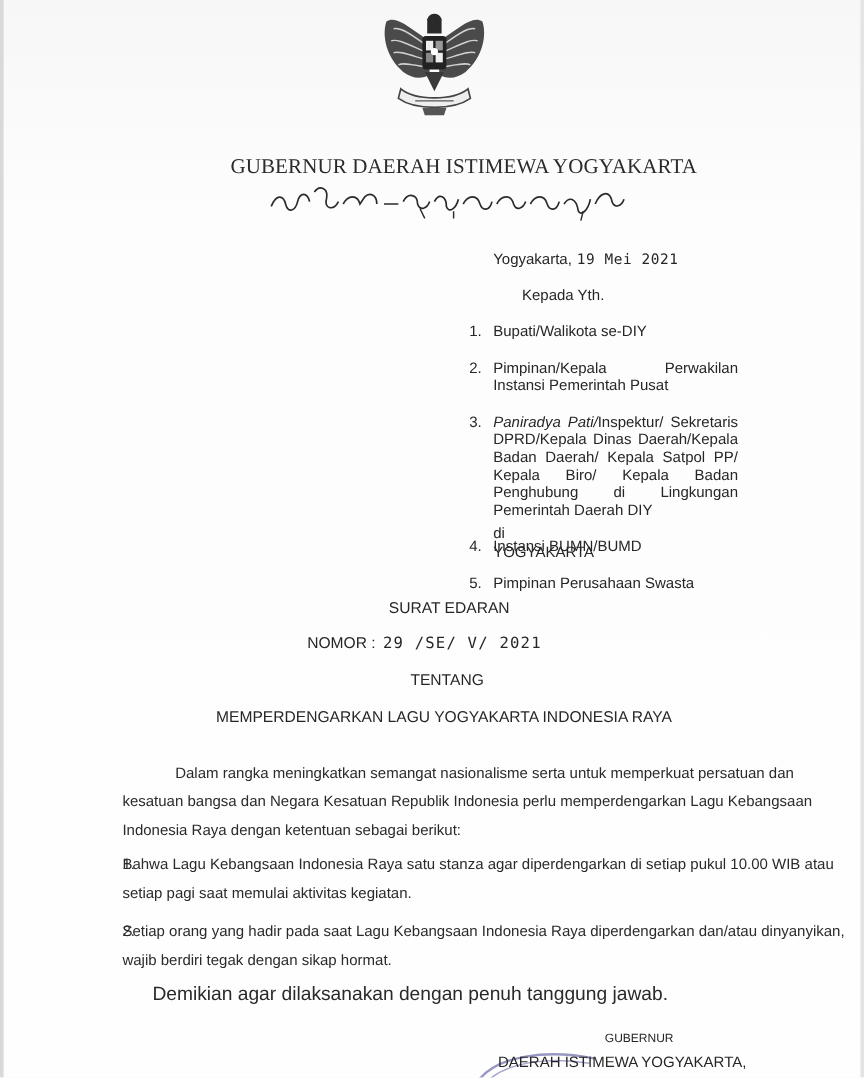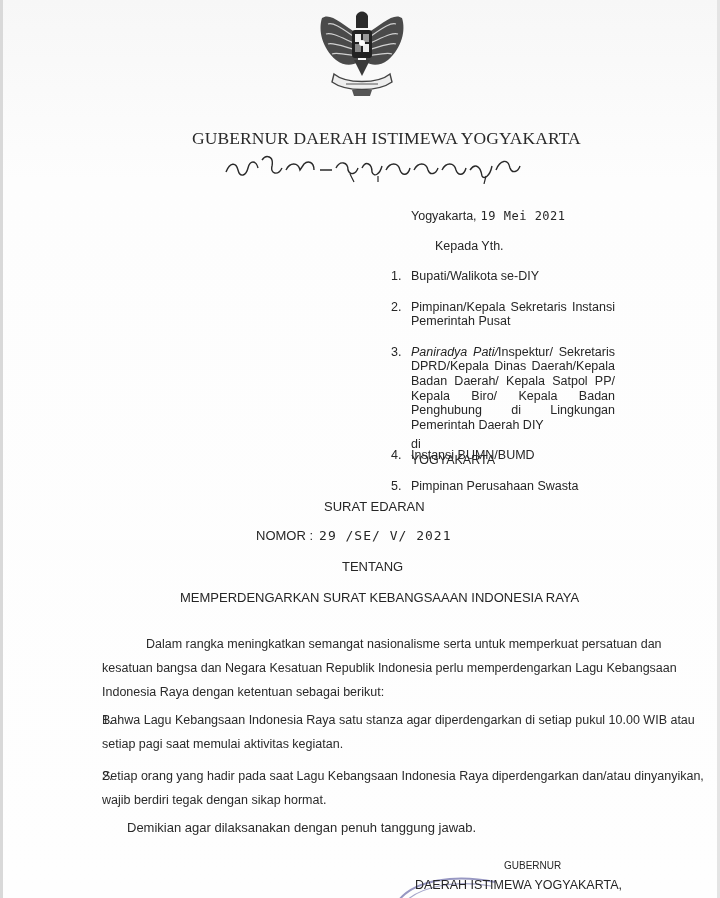--- a/index.html
+++ b/index.html
@@ -31,21 +31,21 @@
   .nomor .hand { font-family: "DejaVu Sans Mono", monospace; font-size: 13px; letter-spacing: 1px; margin-left: 6px; }
   .tentang { left: 342px; top: 559px; font-size: 13px; }
   .subject { left: 180px; top: 590px; font-size: 13px; }
   .body-para { position: absolute; left: 102px; top: 632px; width: 606px; font-size: 12.5px; line-height: 24px; color: #2a2a2a; }
   .body-para .indent { display: inline-block; width: 44px; }
   .ol { position: absolute; left: 102px; width: 606px; font-size: 12.5px; line-height: 24px; color: #2a2a2a; }
   .ol .num { position: absolute; left: 0; top: 0; }
   .ol .txt { display: block; }
   .ol1 { top: 708px; }
   .ol2 { top: 764px; }
-  .closing { left: 127px; top: 820px; font-size: 13px; color: #2a2a2a; }
+  .closing { left: 127px; top: 820px; font-size: 16px; color: #2a2a2a; }
   .sig1 { left: 504px; top: 860px; font-size: 10px; }
   .sig2 { left: 415px; top: 878px; font-size: 12.5px; }
   .stamp { position: absolute; left: 395px; top: 872px; width: 120px; height: 30px; }
 </style>
 </head>
 <body>
 
 <div class="page">
   <div class="edge-left"></div>
   <div class="edge-right"></div>
@@ -90,21 +90,21 @@
 
   <div class="abs rcpt">Kepada Yth.</div>
 
   <div class="rcpt-list">
     <div class="rcpt-item">
       <span class="num">1.</span>
       <span class="txt">Bupati/Walikota se-DIY</span>
     </div>
     <div class="rcpt-item">
       <span class="num">2.</span>
-      <span class="txt">Pimpinan/Kepala Sekretaris Instansi Pemerintah Pusat</span>
+      <span class="txt">Pimpinan/Kepala Perwakilan Instansi Pemerintah Pusat</span>
     </div>
     <div class="rcpt-item">
       <span class="num">3.</span>
       <span class="txt"><i>Paniradya Pati/</i><span>Inspektur/ Sekretaris DPRD/Kepala Dinas Daerah/Kepala Badan Daerah/ Kepala Satpol PP/ Kepala Biro/ Kepala Badan Penghubung di Lingkungan Pemerintah Daerah DIY</span></span>
     </div>
     <div class="rcpt-item">
       <span class="num">4.</span>
       <span class="txt">Instansi BUMN/BUMD</span>
     </div>
     <div class="rcpt-item">
@@ -114,21 +114,21 @@
   </div>
 
   <div class="abs di">di</div>
   <div class="abs city">YOGYAKARTA</div>
 
   <div class="abs surat">SURAT EDARAN</div>
   <div class="abs nomor">
     <span>NOMOR :</span><span class="hand">29 /SE/ V/ 2021</span>
   </div>
   <div class="abs tentang">TENTANG</div>
-  <div class="abs subject">MEMPERDENGARKAN SURAT KEBANGSAAAN INDONESIA RAYA</div>
+  <div class="abs subject">MEMPERDENGARKAN LAGU YOGYAKARTA INDONESIA RAYA</div>
 
   <div class="body-para"><span class="indent"></span><span>Dalam rangka meningkatkan semangat nasionalisme serta untuk memperkuat persatuan dan kesatuan bangsa dan Negara Kesatuan Republik Indonesia perlu memperdengarkan Lagu Kebangsaan Indonesia Raya dengan ketentuan sebagai berikut:</span></div>
 
   <div class="ol ol1">
     <span class="num">1.</span>
     <span class="txt">Bahwa Lagu Kebangsaan Indonesia Raya satu stanza agar diperdengarkan di setiap pukul 10.00 WIB atau setiap pagi saat memulai aktivitas kegiatan.</span>
   </div>
   <div class="ol ol2">
     <span class="num">2.</span>
     <span class="txt">Setiap orang yang hadir pada saat Lagu Kebangsaan Indonesia Raya diperdengarkan dan/atau dinyanyikan, wajib berdiri tegak dengan sikap hormat.</span>

